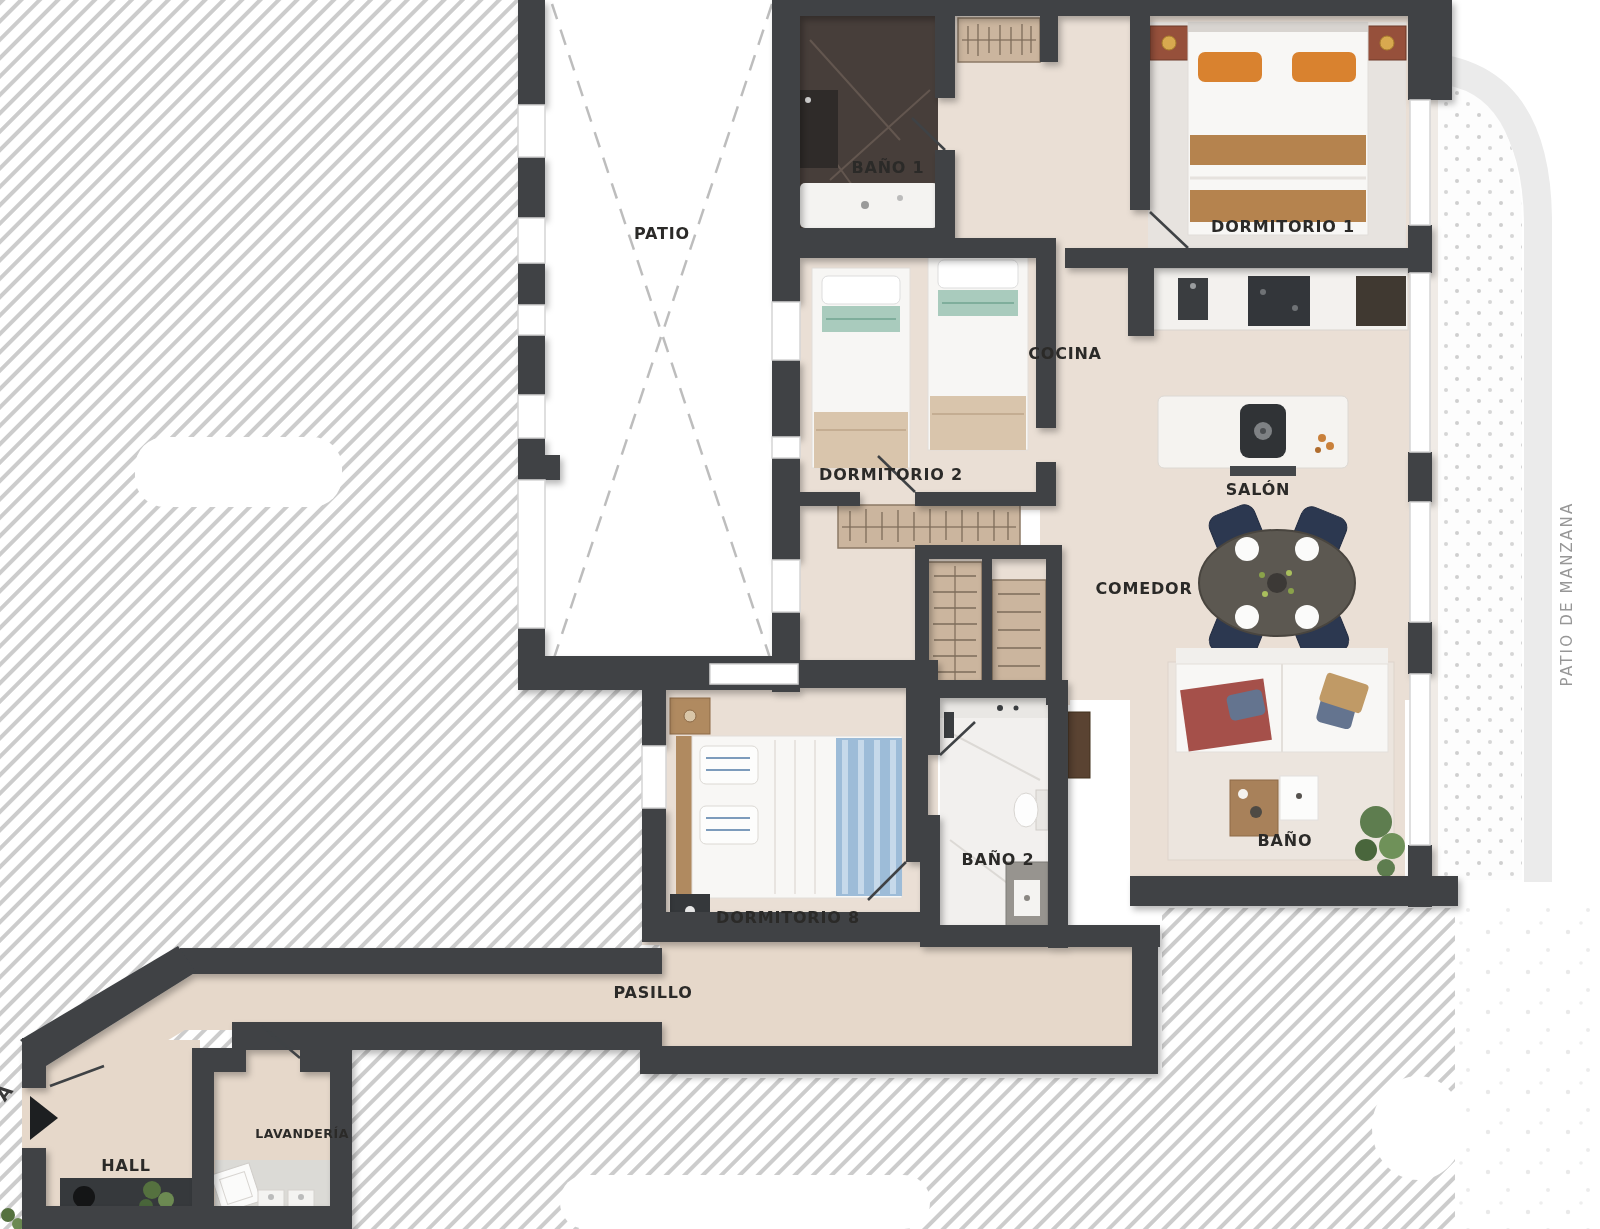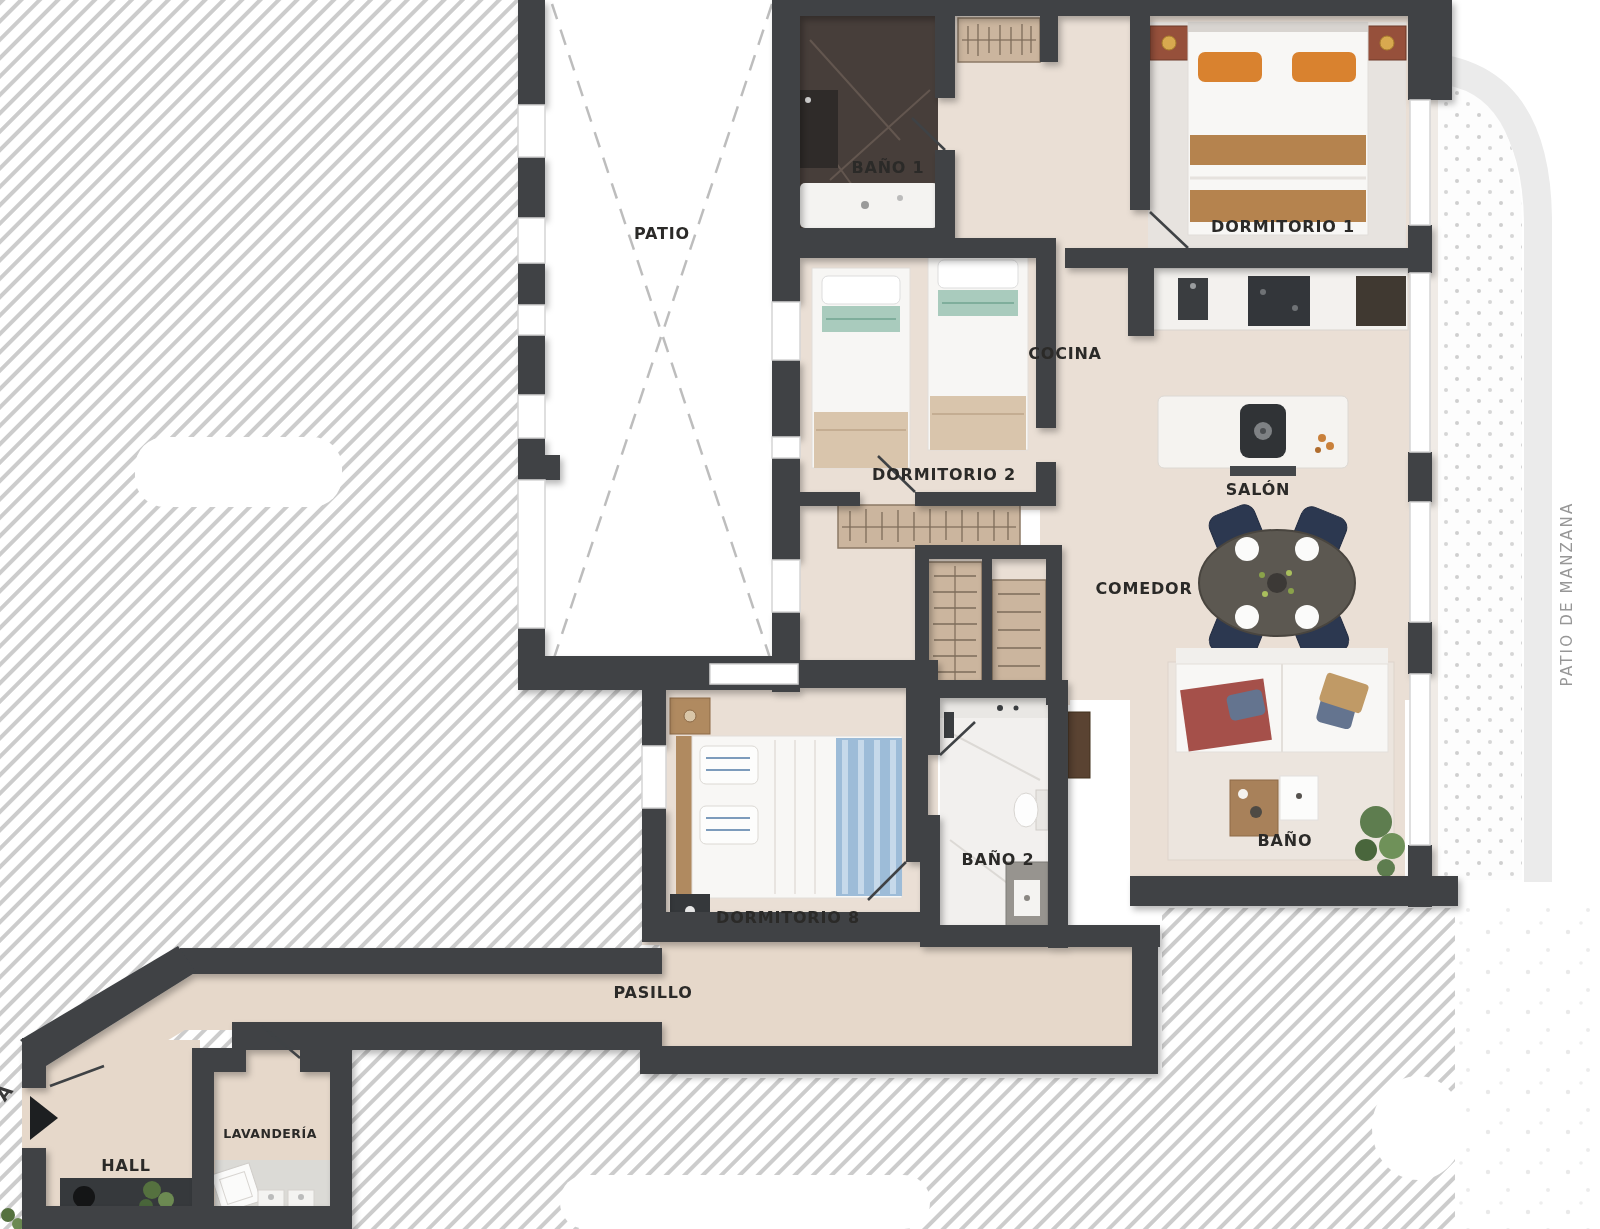--- a/index.html
+++ b/index.html
@@ -2,21 +2,21 @@
 <html><head>
 <meta charset="utf-8">
 <style>
   html,body{margin:0;padding:0;background:#ffffff;}
   #plan{position:relative;width:1600px;height:1229px;overflow:hidden;
         font-family:"DejaVu Sans","Liberation Sans",sans-serif;background:#fff;}
   #plan svg{position:absolute;left:0;top:0;}
   .room-label{position:absolute;transform:translate(-50%,-50%);
       font-weight:700;font-size:16px;letter-spacing:.8px;color:#2b2a28;
       white-space:nowrap;pointer-events:none;}
-  .room-label.sm{font-size:12.5px;letter-spacing:.5px;}
+  .room-label.sm{font-size:12.5px;letter-spacing:.5px;margin-left:32px;}
   .room-label.outside{color:#979797;font-weight:400;font-size:15px;letter-spacing:2.2px;
       transform:translate(-50%,-50%) rotate(-90deg);}
   .room-label.fragment{transform:translate(-50%,-50%) rotate(-52deg);
       font-size:19px;color:#3a3a3a;}
 </style>
 </head>
 <body>
 
 <div id="plan">
 <svg width="1600" height="1229" viewBox="0 0 1600 1229">
@@ -412,21 +412,21 @@
     <line x1="300" y1="1058" x2="262" y2="1026"></line>
     <line x1="50" y1="1086" x2="104" y2="1066"></line>
     <polygon points="30,1096 58,1118 30,1140" fill="#1d1f21" stroke="none"></polygon>
   </g>
 </svg>
 
   <div class="room-label" style="left:662px;top:233px">PATIO</div>
   <div class="room-label" style="left:888px;top:167px">BAÑO 1</div>
   <div class="room-label" style="left:1283px;top:226px">DORMITORIO 1</div>
   <div class="room-label" style="left:1065px;top:353px">COCINA</div>
-  <div class="room-label" style="left:944px;top:474px">DORMITORIO 2</div>
+  <div class="room-label" style="left:891px;top:474px">DORMITORIO 2</div>
   <div class="room-label" style="left:1258px;top:489px">SALÓN</div>
   <div class="room-label" style="left:1144px;top:588px">COMEDOR</div>
   <div class="room-label" style="left:1285px;top:840px">BAÑO</div>
   <div class="room-label" style="left:998px;top:859px">BAÑO 2</div>
   <div class="room-label" style="left:788px;top:917px">DORMITORIO 8</div>
   <div class="room-label" style="left:653px;top:992px">PASILLO</div>
   <div class="room-label" style="left:126px;top:1165px">HALL</div>
   <div class="room-label sm" style="left:270px;top:1133px">LAVANDERÍA</div>
   <div class="room-label outside" style="left:1567px;top:594px">PATIO DE MANZANA</div>
   <div class="room-label fragment" style="left:4px;top:1092px">A</div>

